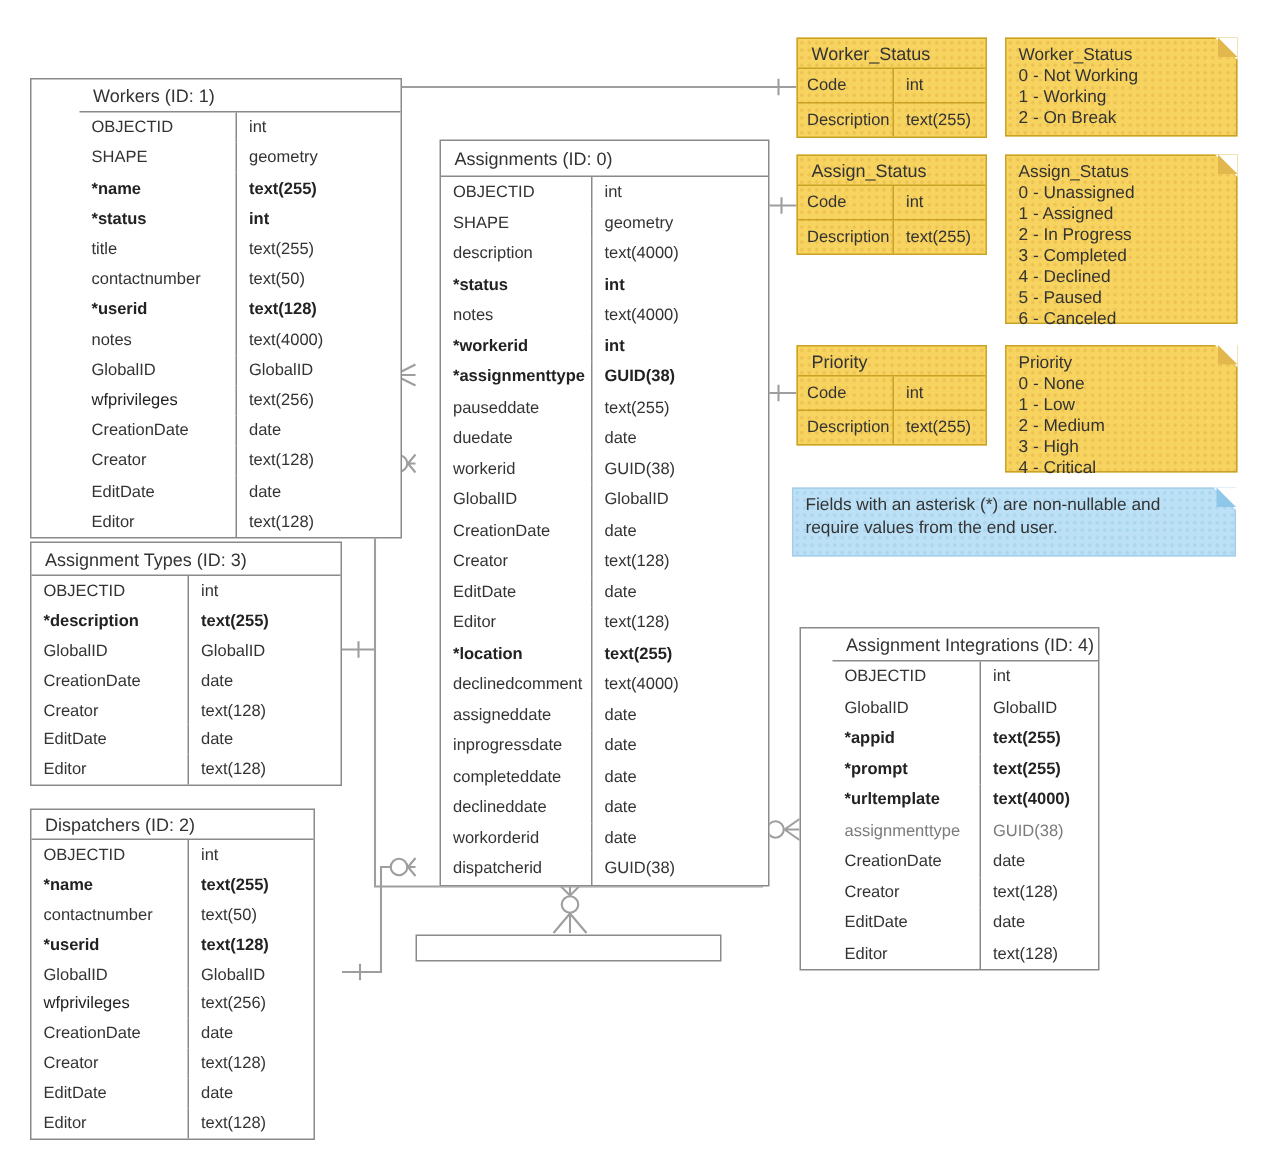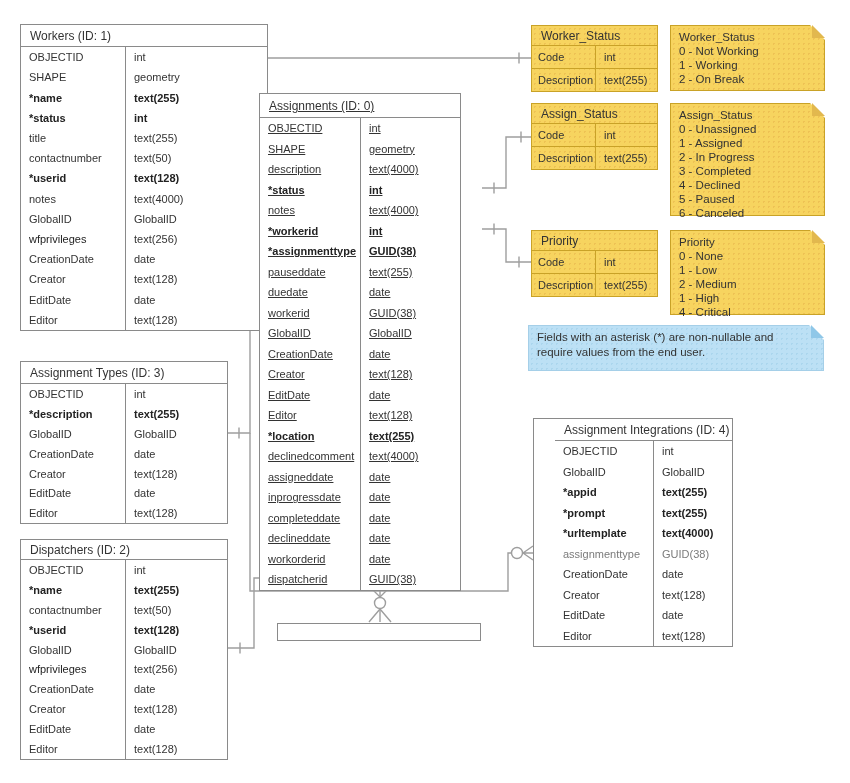--- a/index.html
+++ b/index.html
@@ -22,24 +22,24 @@
   .erow.gray .cname,.erow.gray .ctype{color:#7b7b7b;}
 
   .etable.yellow{border-color:#c9a227;background-color:#f7d45f;
      background-image:radial-gradient(#eec254 1px, transparent 1px);background-size:5px 5px;}
   .etable.yellow .ehead{border-bottom-color:#c9a227;}
   .etable.yellow .cname{border-right-color:#c9a227;}
   .etable.yellow .erow + .erow{border-top:1px solid #c9a227;}
   .etable.yellow{font-size:11px;}
 
   
-  .t-workers          {left:20px;  top:24px;  width:248px; --hh:22px; --rh:20.21px; --nc:105px;}
+  .t-workers          {left:20px;  top:52px;  width:248px;padding-left:32px; --hh:22px; --rh:20.21px; --nc:105px;}
   .t-assignment-types {left:20px;  top:361px; width:208px; --hh:22px; --rh:19.9px;  --nc:105px;}
-  .t-dispatchers      {left:20px;  top:539px; width:208px; --hh:20px; --rh:19.9px;  --nc:105px;}
-  .t-assignments      {left:259px; top:93px;  width:202px;text-decoration:underline; --hh:24px; --rh:20.5px;  --nc:101px;}
+  .t-dispatchers      {left:20px;  top:539px; width:190px; --hh:20px; --rh:19.9px;  --nc:105px;}
+  .t-assignments      {left:293px; top:93px;  width:220px; --hh:24px; --rh:20.5px;  --nc:101px;}
   .t-attachments      {left:277px; top:623px; width:204px; --hh:26px; --rh:16px;    --nc:0px;}
   .t-integrations     {left:533px; top:418px; width:200px;padding-left:21px; --hh:22px; --rh:20.5px;  --nc:99px;}
   .t-worker-status    {left:531px; top:25px;  width:127px; --hh:20px; --rh:22px; --nc:64px;}
   .t-assign-status    {left:531px; top:103px; width:127px; --hh:20px; --rh:22px; --nc:64px;}
   .t-priority         {left:531px; top:230px; width:127px; --hh:20px; --rh:22px; --nc:64px;}
   .t-worker-status .cname,.t-assign-status .cname,.t-priority .cname{padding-left:6px;}
 
   
   .note{position:absolute;z-index:2;box-sizing:border-box;padding:4px 20px 4px 8px;
         font-size:11.5px;line-height:14px;color:#333;}
@@ -440,20 +440,20 @@
         <div>3 - Completed</div>
         <div>4 - Declined</div>
         <div>5 - Paused</div>
         <div>6 - Canceled</div>
       </div>
       <div class="note yellow n-priority-note">
         <div>Priority</div>
         <div>0 - None</div>
         <div>1 - Low</div>
         <div>2 - Medium</div>
-        <div>1 - High</div>
+        <div>3 - High</div>
         <div>4 - Critical</div>
       </div>
       <div class="note blue n-asterisk-note">
         <div>Fields with an asterisk (*) are non-nullable and require values from the end user.</div>
       </div>
     </div>
 </div>
 
 </body></html>

